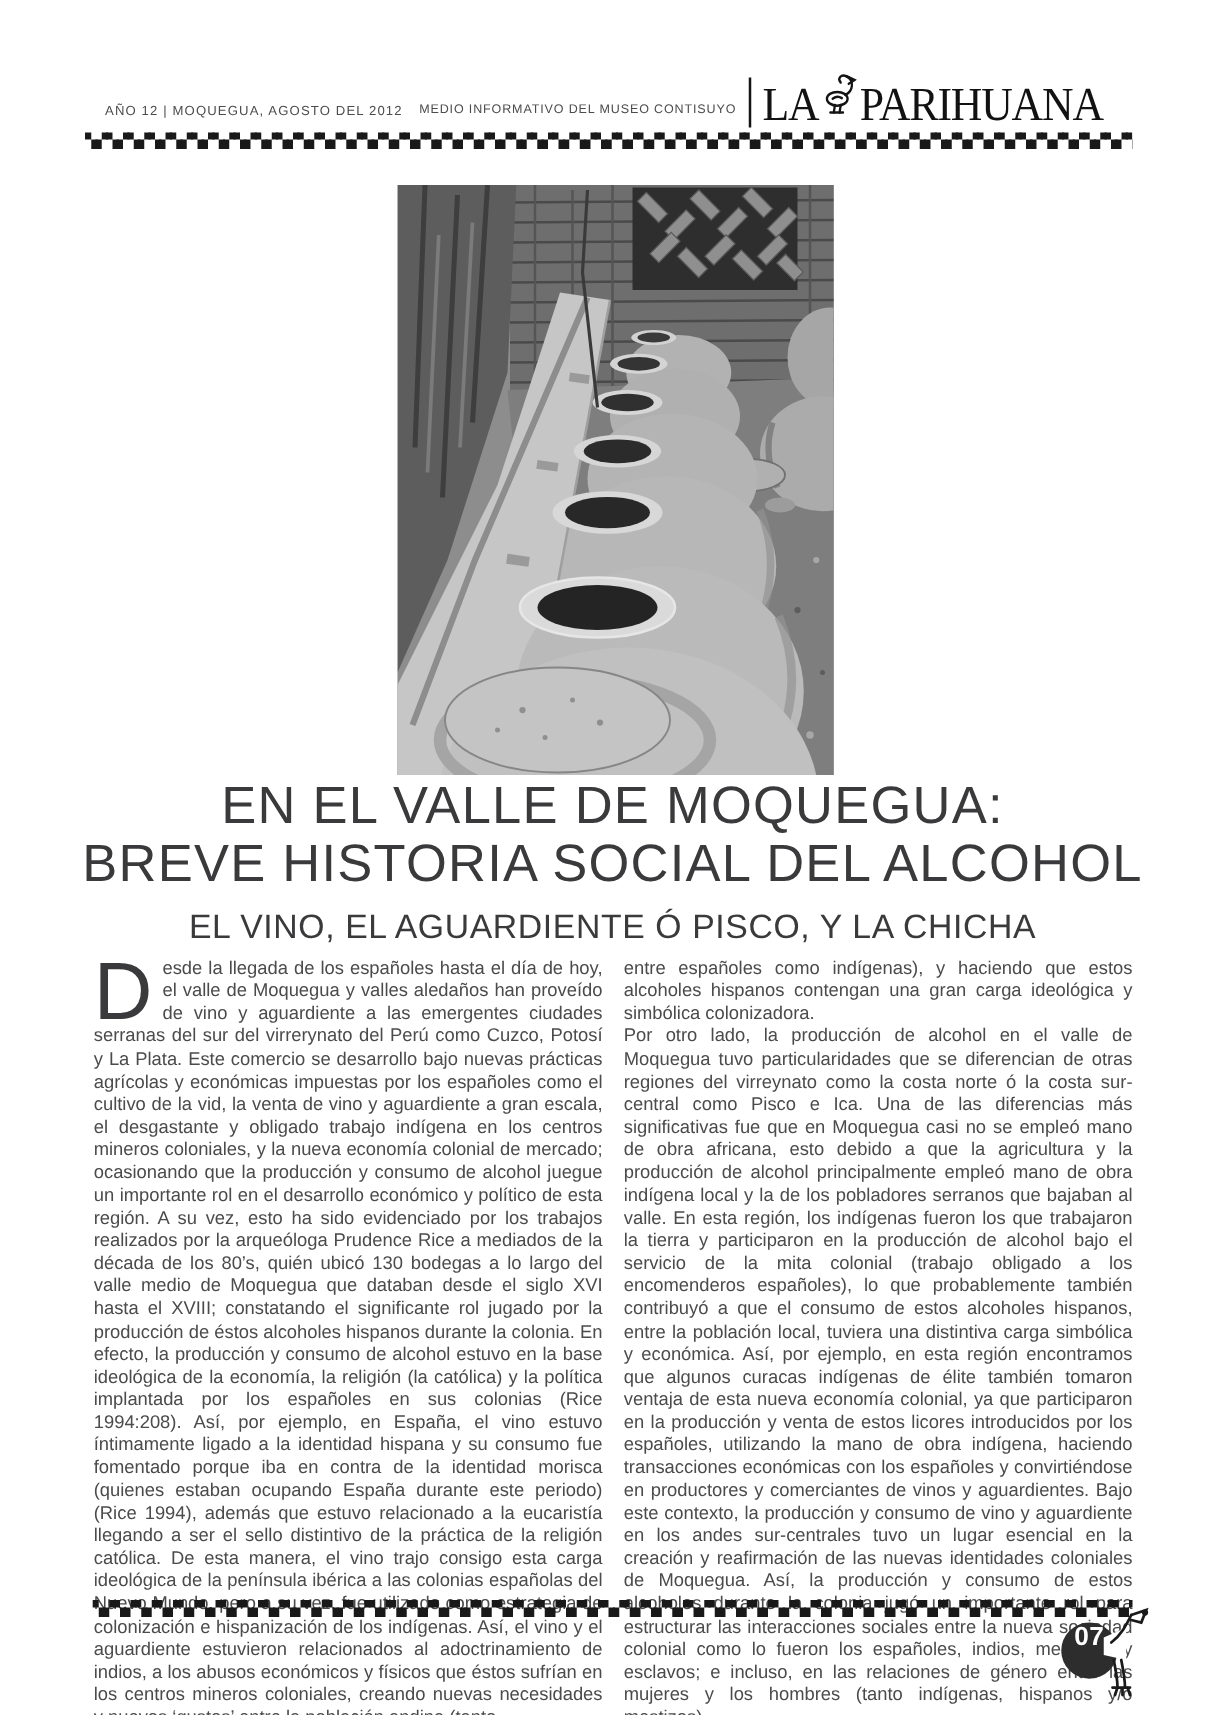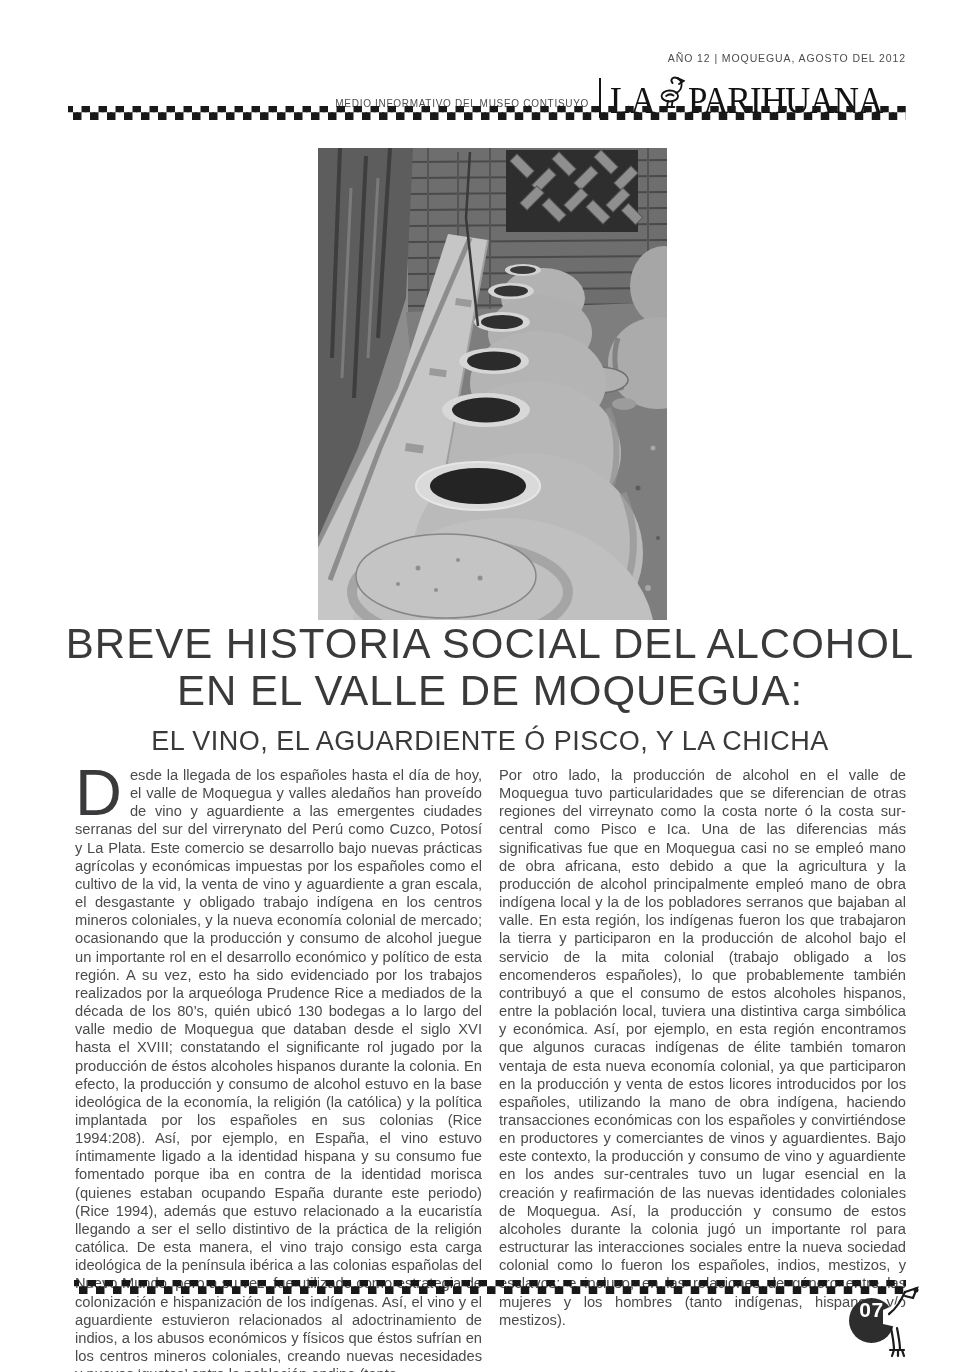--- a/index.html
+++ b/index.html
@@ -4,21 +4,21 @@
 <style>
   html,body{margin:0;padding:0;background:#e8e8e8;}
   .page{
     position:relative;width:980px;height:1372px;margin:0 auto;
     background:#ffffff;overflow:hidden;
     font-family:"Liberation Sans",sans-serif;color:#4a4a4a;
   }
   
   .header{
     position:absolute;left:84px;right:74px;top:52px;height:52px;
-    display:flex;justify-content:space-between;align-items:flex-end;flex-direction:column;
+    display:flex;justify-content:space-between;align-items:flex-end;
   }
   .issue-info{
     font-size:10.5px;letter-spacing:.9px;color:#4c4c4c;
     padding-bottom:9px;white-space:nowrap;
   }
   .mast-group{display:flex;align-items:flex-end;}
   .tagline{
     font-size:10px;letter-spacing:.7px;color:#4c4c4c;
     padding-bottom:11px;margin-right:10px;white-space:nowrap;
   }
@@ -244,30 +244,31 @@
           <circle cx="162" cy="430" r="2.5"></circle>
         <circle cx="118" cy="442" r="2"></circle>
           <circle cx="80" cy="436" r="2"></circle>
       </g>
 
       <path d="M152,4 L148,70 L160,178" stroke="#3a3a3a" stroke-width="2.5" fill="none"></path>
     </svg>
   </div>
 
   <div class="title-block">
+    <div class="title-line">EN EL VALLE DE MOQUEGUA:</div>
     <div class="title-line">BREVE HISTORIA SOCIAL DEL ALCOHOL</div>
-    <div class="title-line">EN EL VALLE DE MOQUEGUA:</div>
     <div class="subtitle">EL VINO, EL AGUARDIENTE Ó PISCO, Y LA CHICHA</div>
   </div>
 
   <div class="columns">
     <div class="col">
       <p><span class="dropcap">D</span><span>esde la llegada de los españoles hasta el día de hoy, el valle de Moquegua y valles aledaños han proveído de vino y aguardiente a las emergentes ciudades serranas del sur del virrerynato del Perú como Cuzco, Potosí y La Plata. Este comercio se desarrollo bajo nuevas prácticas agrícolas y económicas impuestas por los españoles como el cultivo de la vid, la venta de vino y aguardiente a gran escala, el desgastante y obligado trabajo indígena en los centros mineros coloniales, y la nueva economía colonial de mercado; ocasionando que la producción y consumo de alcohol juegue un importante rol en el desarrollo económico y político de esta región. A su vez, esto ha sido evidenciado por los trabajos realizados por la arqueóloga Prudence Rice a mediados de la década de los 80’s, quién ubicó 130 bodegas a lo largo del valle medio de Moquegua que databan desde el siglo XVI hasta el XVIII; constatando el significante rol jugado por la producción de éstos alcoholes hispanos durante la colonia. En efecto, la producción y consumo de alcohol estuvo en la base ideológica de la economía, la religión (la católica) y la política implantada por los españoles en sus colonias (Rice 1994:208). Así, por ejemplo, en España, el vino estuvo íntimamente ligado a la identidad hispana y su consumo fue fomentado porque iba en contra de la identidad morisca (quienes estaban ocupando España durante este periodo) (Rice 1994), además que estuvo relacionado a la eucaristía llegando a ser el sello distintivo de la práctica de la religión católica. De esta manera, el vino trajo consigo esta carga ideológica de la península ibérica a las colonias españolas del Nuevo Mundo, pero a su vez, fue utilizado como estrategia de colonización e hispanización de los indígenas. Así, el vino y el aguardiente estuvieron relacionados al adoctrinamiento de indios, a los abusos económicos y físicos que éstos sufrían en los centros mineros coloniales, creando nuevas necesidades y nuevos ‘gustos’ entre la población andina (tanto</span></p>
     </div>
     <div class="col">
+      <p>entre españoles como indígenas), y haciendo que estos alcoholes hispanos contengan una gran carga ideológica y simbólica colonizadora.</p>
       <p>Por otro lado, la producción de alcohol en el valle de Moquegua tuvo particularidades que se diferencian de otras regiones del virreynato como la costa norte ó la costa sur-central como Pisco e Ica. Una de las diferencias más significativas fue que en Moquegua casi no se empleó mano de obra africana, esto debido a que la agricultura y la producción de alcohol principalmente empleó mano de obra indígena local y la de los pobladores serranos que bajaban al valle. En esta región, los indígenas fueron los que trabajaron la tierra y participaron en la producción de alcohol bajo el servicio de la mita colonial (trabajo obligado a los encomenderos españoles), lo que probablemente también contribuyó a que el consumo de estos alcoholes hispanos, entre la población local, tuviera una distintiva carga simbólica y económica. Así, por ejemplo, en esta región encontramos que algunos curacas indígenas de élite también tomaron ventaja de esta nueva economía colonial, ya que participaron en la producción y venta de estos licores introducidos por los españoles, utilizando la mano de obra indígena, haciendo transacciones económicas con los españoles y convirtiéndose en productores y comerciantes de vinos y aguardientes. Bajo este contexto, la producción y consumo de vino y aguardiente en los andes sur-centrales tuvo un lugar esencial en la creación y reafirmación de las nuevas identidades coloniales de Moquegua. Así, la producción y consumo de estos alcoholes durante la colonia jugó un importante rol para estructurar las interacciones sociales entre la nueva sociedad colonial como lo fueron los españoles, indios, mestizos, y esclavos; e incluso, en las relaciones de género entre las mujeres y los hombres (tanto indígenas, hispanos y/o mestizos).</p>
     </div>
   </div>
 
   <div class="greca bottom">▚▞▚▞▚▞▚▞▚▞▚▞▚▞▚▞▚▞▚▞▚▞▚▞▚▞▚▞▚▞▚▞▚▞▚▞▚▞▚▞▚▞▚▞▚▞▚▞▚▞▚▞▚▞▚▞▚▞▚▞▚▞▚▞▚▞▚▞▚▞▚▞▚▞▚▞▚▞▚▞▚▞▚▞▚▞▚▞▚▞▚▞▚▞▚▞▚▞▚▞▚▞▚▞▚▞▚▞▚▞▚▞▚▞▚▞▚▞▚▞▚▞▚▞▚▞▚▞▚▞▚▞▚▞▚▞▚▞▚▞</div>
 
   <div class="page-badge">
     <div class="badge-circle">
       <span class="badge-number">07</span>
     </div>

